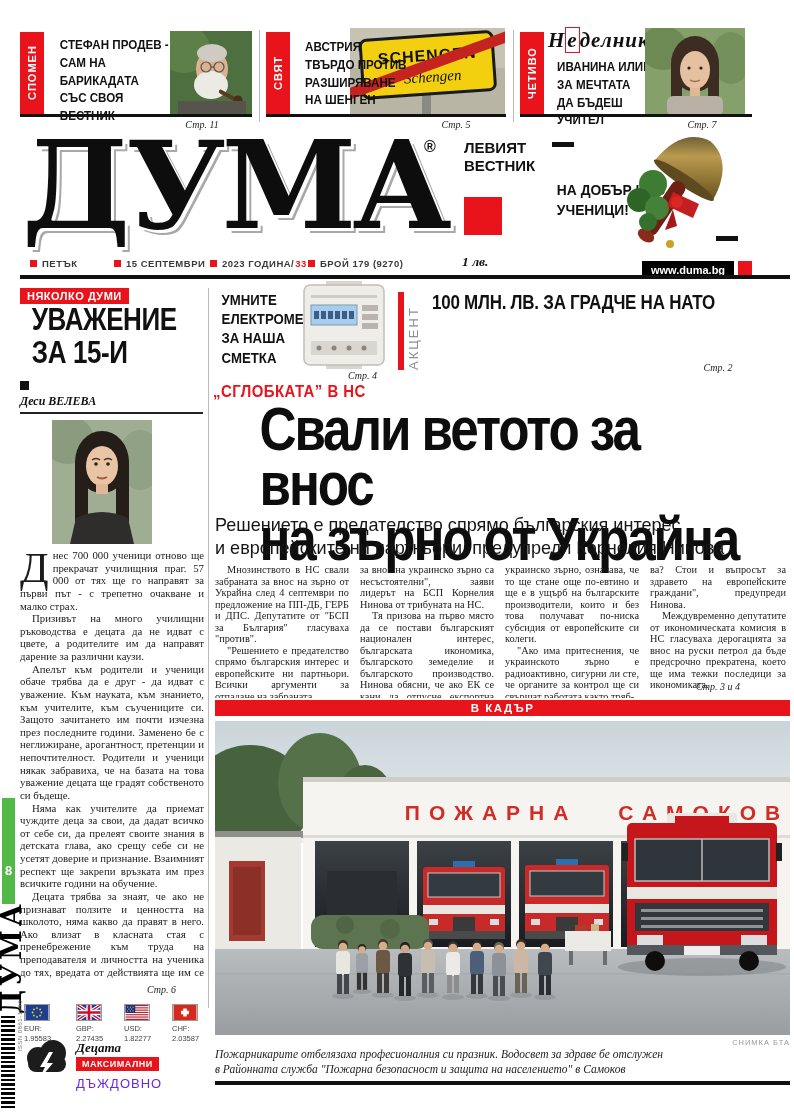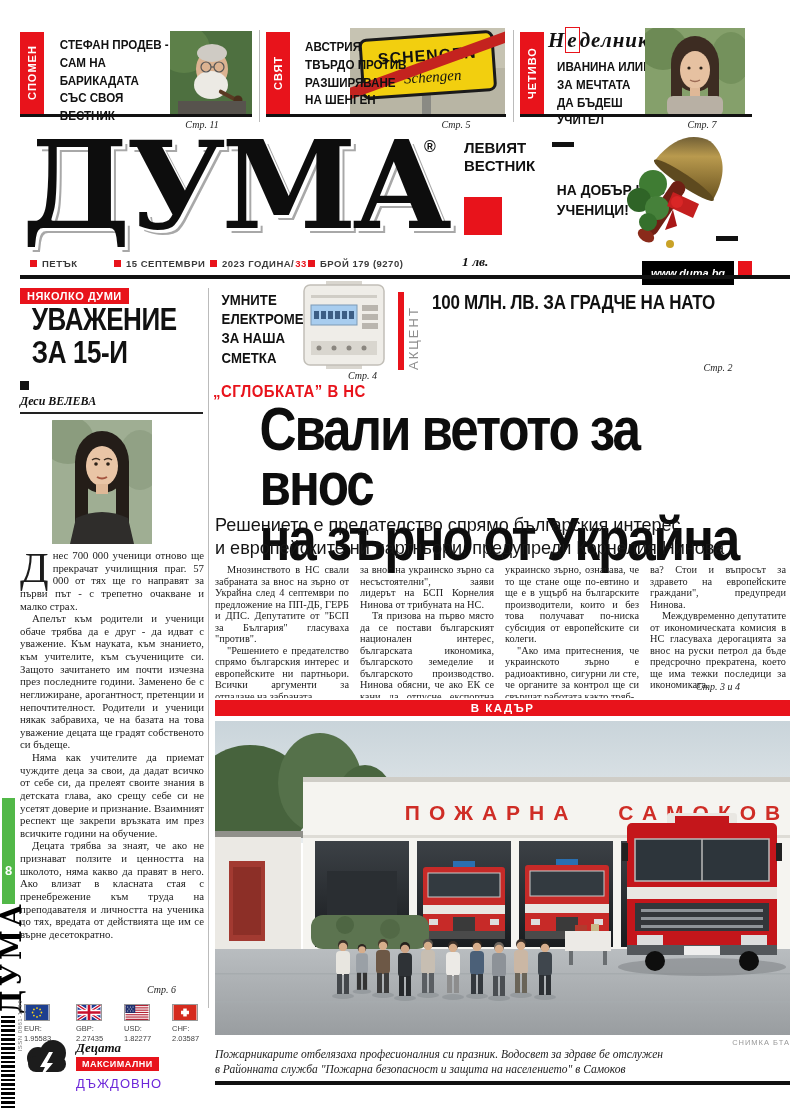--- a/index.html
+++ b/index.html
@@ -34,21 +34,21 @@
 
   
   .logo{left:22px;top:124px;font-family:"DejaVu Serif",serif;font-weight:bold;font-size:122px;line-height:1;letter-spacing:-4px;color:#0d0d0d;text-shadow:3px 3px 0 #fff,5px 5px 0 #a8a8a8}
   .reg{left:424px;top:138px;font-size:16px;font-weight:bold}
   .tagline{left:464px;top:139px;font-size:15px;font-weight:bold;line-height:1.18}
   .msq{left:464px;top:197px;width:38px;height:38px;background:var(--red,#e8131b)}
   .dash{width:22px;height:5px;background:#111}
   .dash1{left:552px;top:142px}.dash2{left:716px;top:236px}
   .greeting{left:552px;top:180px;font-size:15px;font-weight:bold;line-height:1.35;transform:scaleX(.92)}
   .bell{left:615px;top:126px;width:130px;height:132px}
-  .wwwbar{left:642px;top:261px;width:92px;height:24px;background:#000;color:#fff;display:flex;align-items:center;justify-content:center;font-style:italic;font-weight:bold;font-size:11px}
+  .wwwbar{left:642px;top:261px;width:92px;height:17px;background:#000;color:#fff;display:flex;align-items:center;justify-content:center;font-weight:bold;font-size:11px}
   .wwwsq{left:738px;top:261px;width:14px;height:14px;background:var(--red,#e8131b)}
 
   
   .ditem{top:258px;font-size:9.5px;font-weight:bold;color:#3a3a3a;letter-spacing:.5px;display:flex;align-items:center;gap:5px}
   .d1{left:30px}.d2{left:114px}.d3{left:210px}.d4{left:308px}
   .sq{width:7px;height:7px;background:var(--red,#e8131b);display:inline-block}
   .dhl{color:var(--red,#e8131b)}
   .price{left:462px;top:254px;font-family:"Liberation Serif",serif;font-weight:bold;font-style:italic;font-size:13.5px}
   .dline{left:20px;top:275px;width:770px;height:4px;background:#111}
 
@@ -257,20 +257,21 @@
     <path d="M40,40 Q44,37 48,40" stroke="#3a2b20" stroke-width="1.5" fill="none"></path>
       <path d="M52,40 Q56,37 60,40" stroke="#3a2b20" stroke-width="1.5" fill="none"></path>
     <circle cx="44" cy="44" r="1.8" fill="#2b2118"></circle>
       <circle cx="56" cy="44" r="1.8" fill="#2b2118"></circle>
     <path d="M45,57 Q50,60 55,57" stroke="#a4543f" stroke-width="2" fill="none"></path>
     <rect x="44" y="64" width="12" height="10" fill="#dfb897"></rect>
     <path d="M18,124 L24,98 Q50,86 76,98 L82,124 Z" fill="#2f2d2b"></path>
   </svg>
   <div class="abs opbody">
     <p class="first"><span class="dropcap">Д</span><span>нес 700 000 ученици отново ще прекрачат училищния праг. 57 000 от тях ще го направят за първи път - с трепетно очакване и малко страх.</span></p>
+    <p>Призивът на много училищни ръководства е децата да не идват с цвете, а родителите им да направят дарение за различни каузи.</p>
     <p>Апелът към родители и ученици обаче трябва да е друг - да идват с уважение. Към науката, към знанието, към учителите, към съучениците си. Защото зачитането им почти изчезна през последните години. Заменено бе с неглижиране, арогантност, претенции и непочтителност. Родители и ученици някак забравиха, че на базата на това уважение децата ще градят собственото си бъдеще.</p>
     <p>Няма как учителите да приемат чуждите деца за свои, да дадат всичко от себе си, да прелеят своите знания в детската глава, ако срещу себе си не усетят доверие и признание. Взаимният респект ще закрепи връзката им през всичките години на обучение.</p>
     <p>Децата трябва за знаят, че ако не признават ползите и ценността на школото, няма какво да правят в него. Ако влизат в класната стая с пренебрежение към труда на преподавателя и личността на ученика до тях, вредата от действията ще им се върне десетократно.</p>
   </div>
   <div class="abs pref oppage">Стр. 6</div>
 
   <div class="abs vdiv"></div>
 
   <div class="abs cur c1">
     <svg width="26" height="17" viewBox="0 0 26 17">

